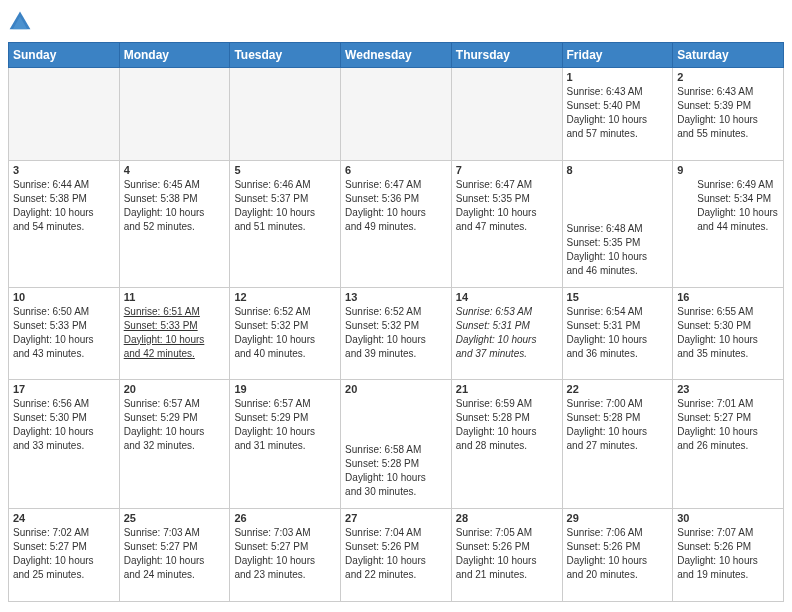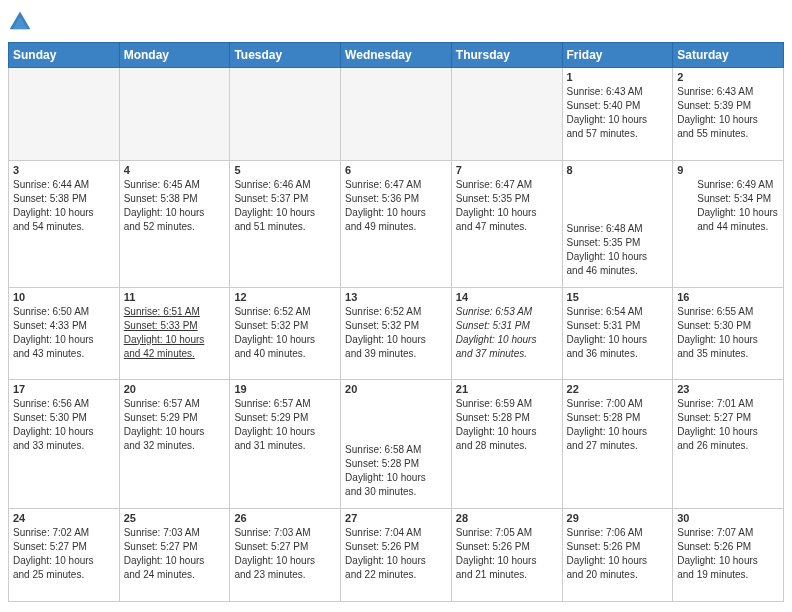--- a/index.html
+++ b/index.html
@@ -198,21 +198,21 @@
             <div class="day-info" style="white-space: pre-line; margin-left: 20px;">Sunrise: 6:49 AM
 Sunset: 5:34 PM
 Daylight: 10 hours
 and 44 minutes.</div>
           </td>
         </tr>
         <tr>
           <td>
             <span class="day-num">10</span>
             <div class="day-info" style="white-space: pre-line;">Sunrise: 6:50 AM
-Sunset: 4:33 PM
+Sunset: 5:33 PM
 Daylight: 10 hours
 and 43 minutes.</div>
           </td>
           <td>
             <span class="day-num">11</span>
             <div class="day-info" style="white-space: pre-line; text-decoration: underline;">Sunrise: 6:51 AM
 Sunset: 5:33 PM
 Daylight: 10 hours
 and 42 minutes.</div>
           </td>

